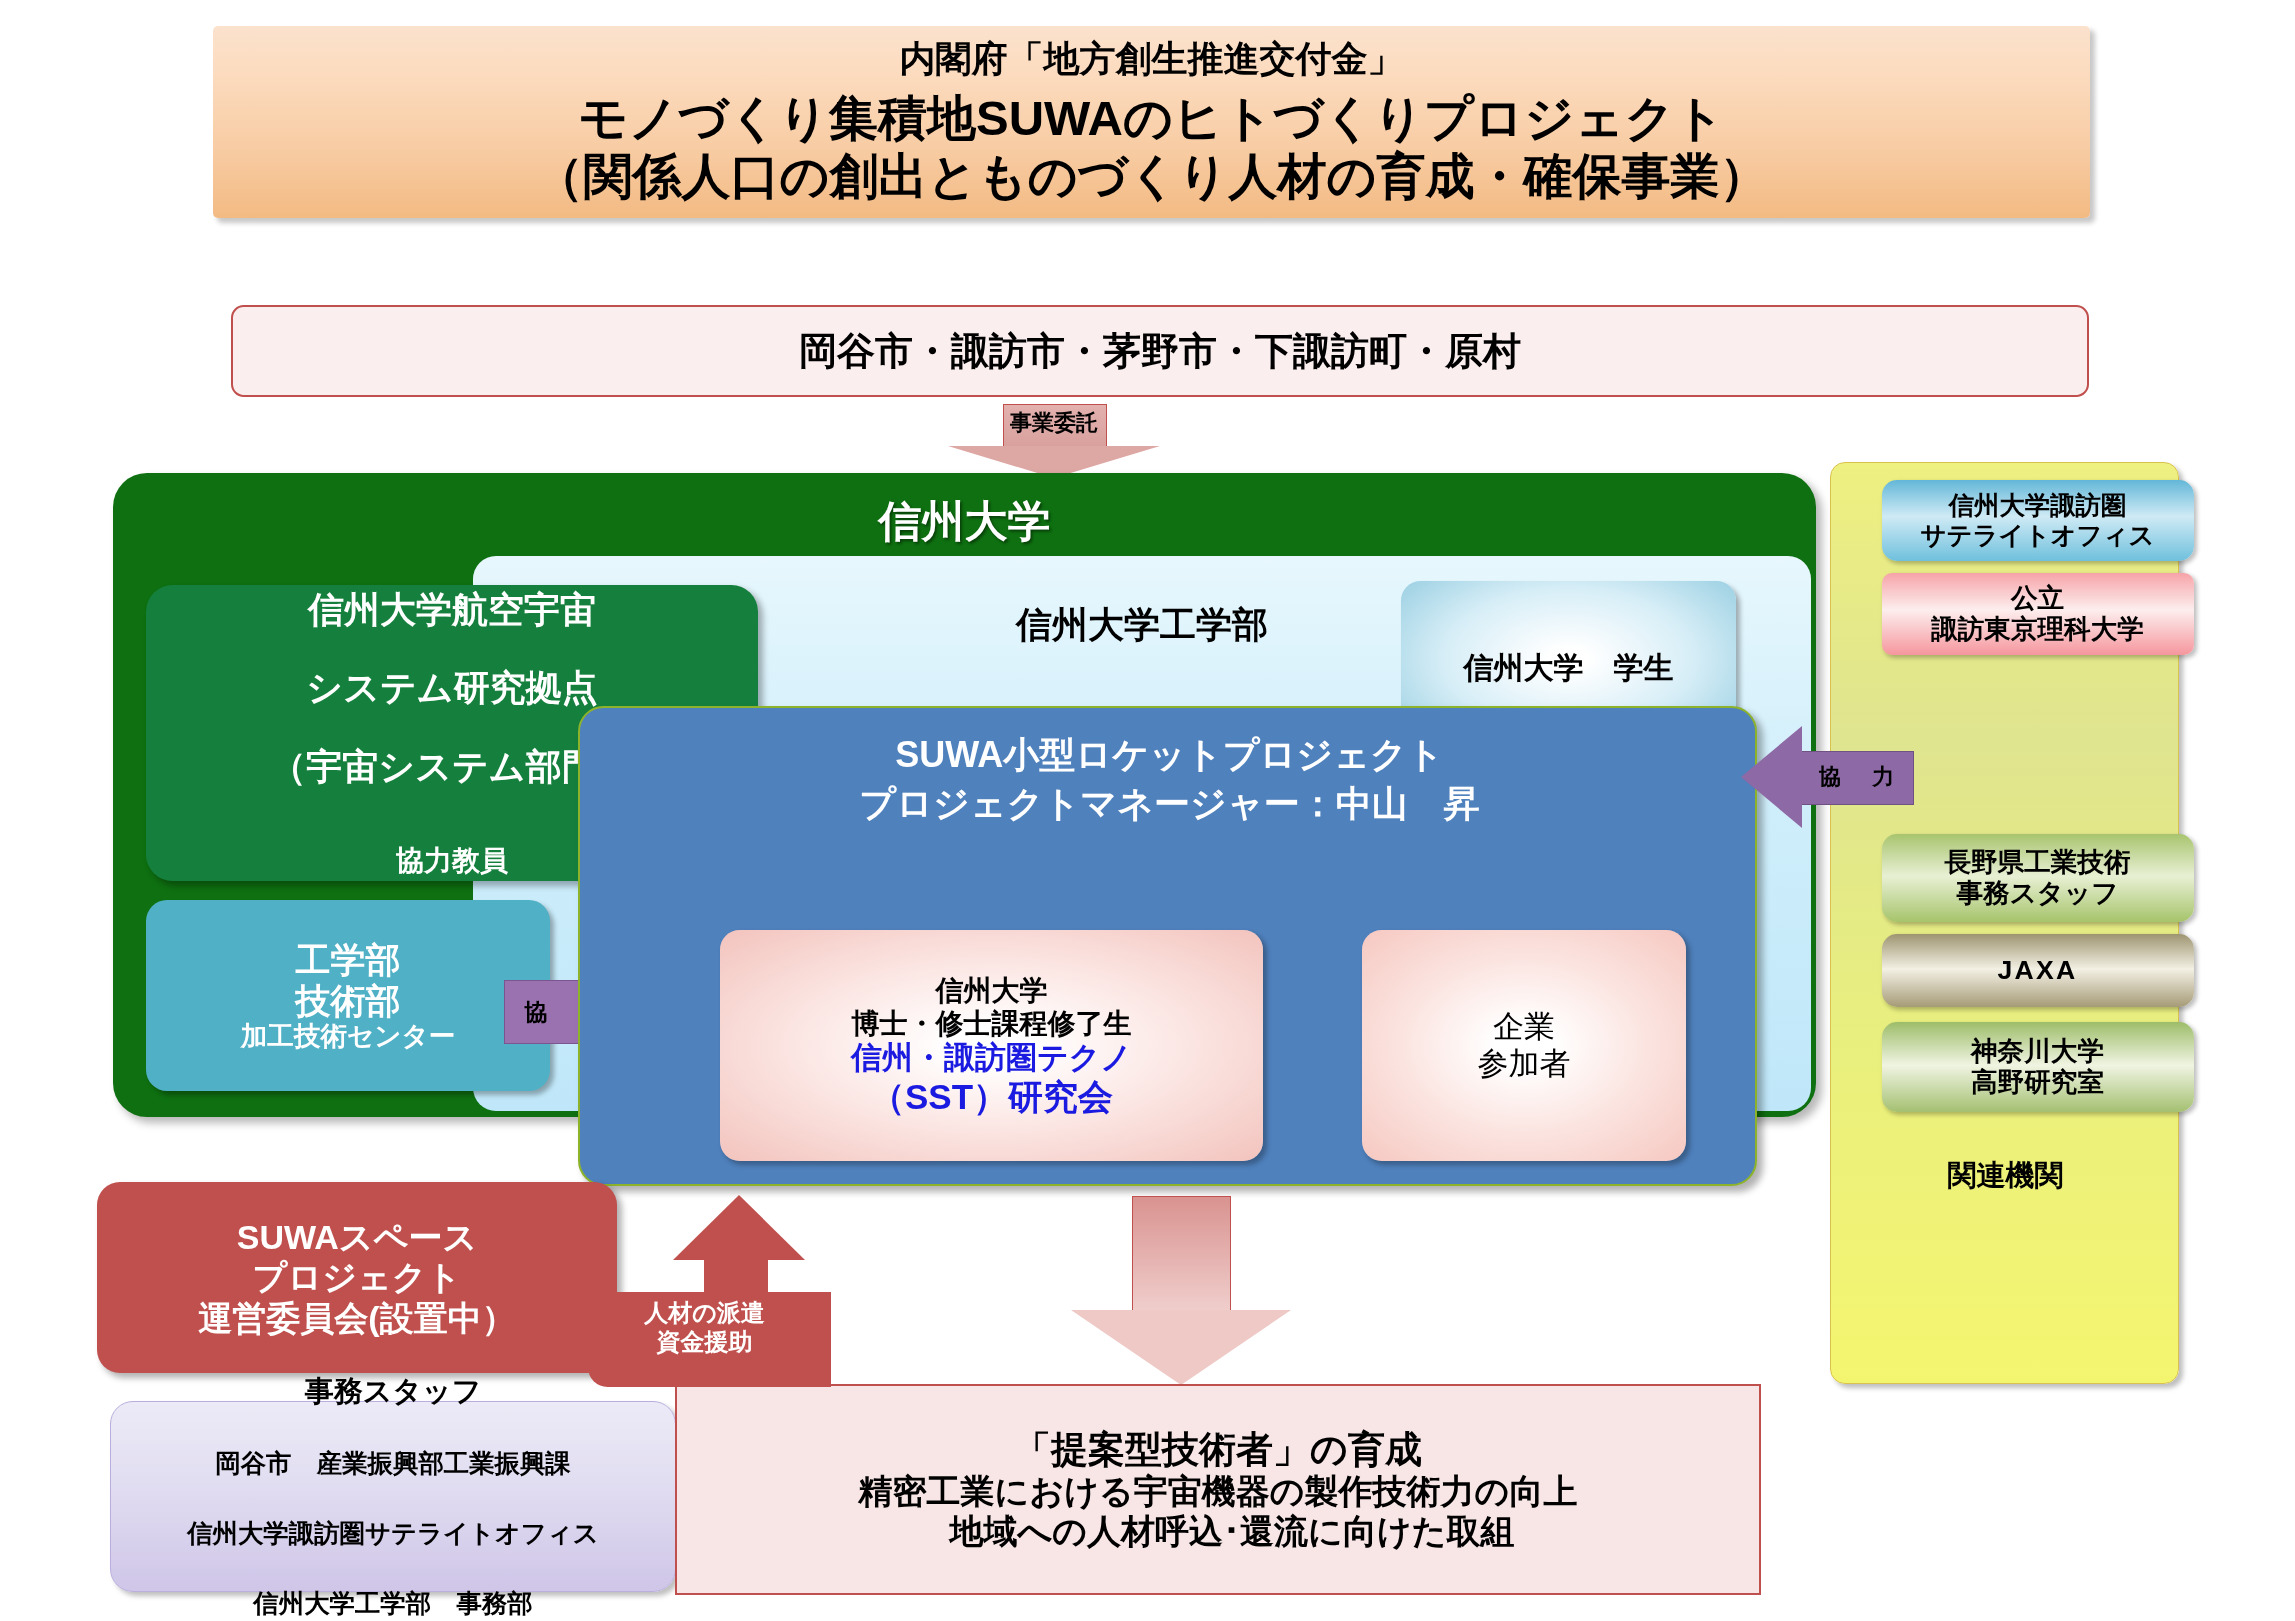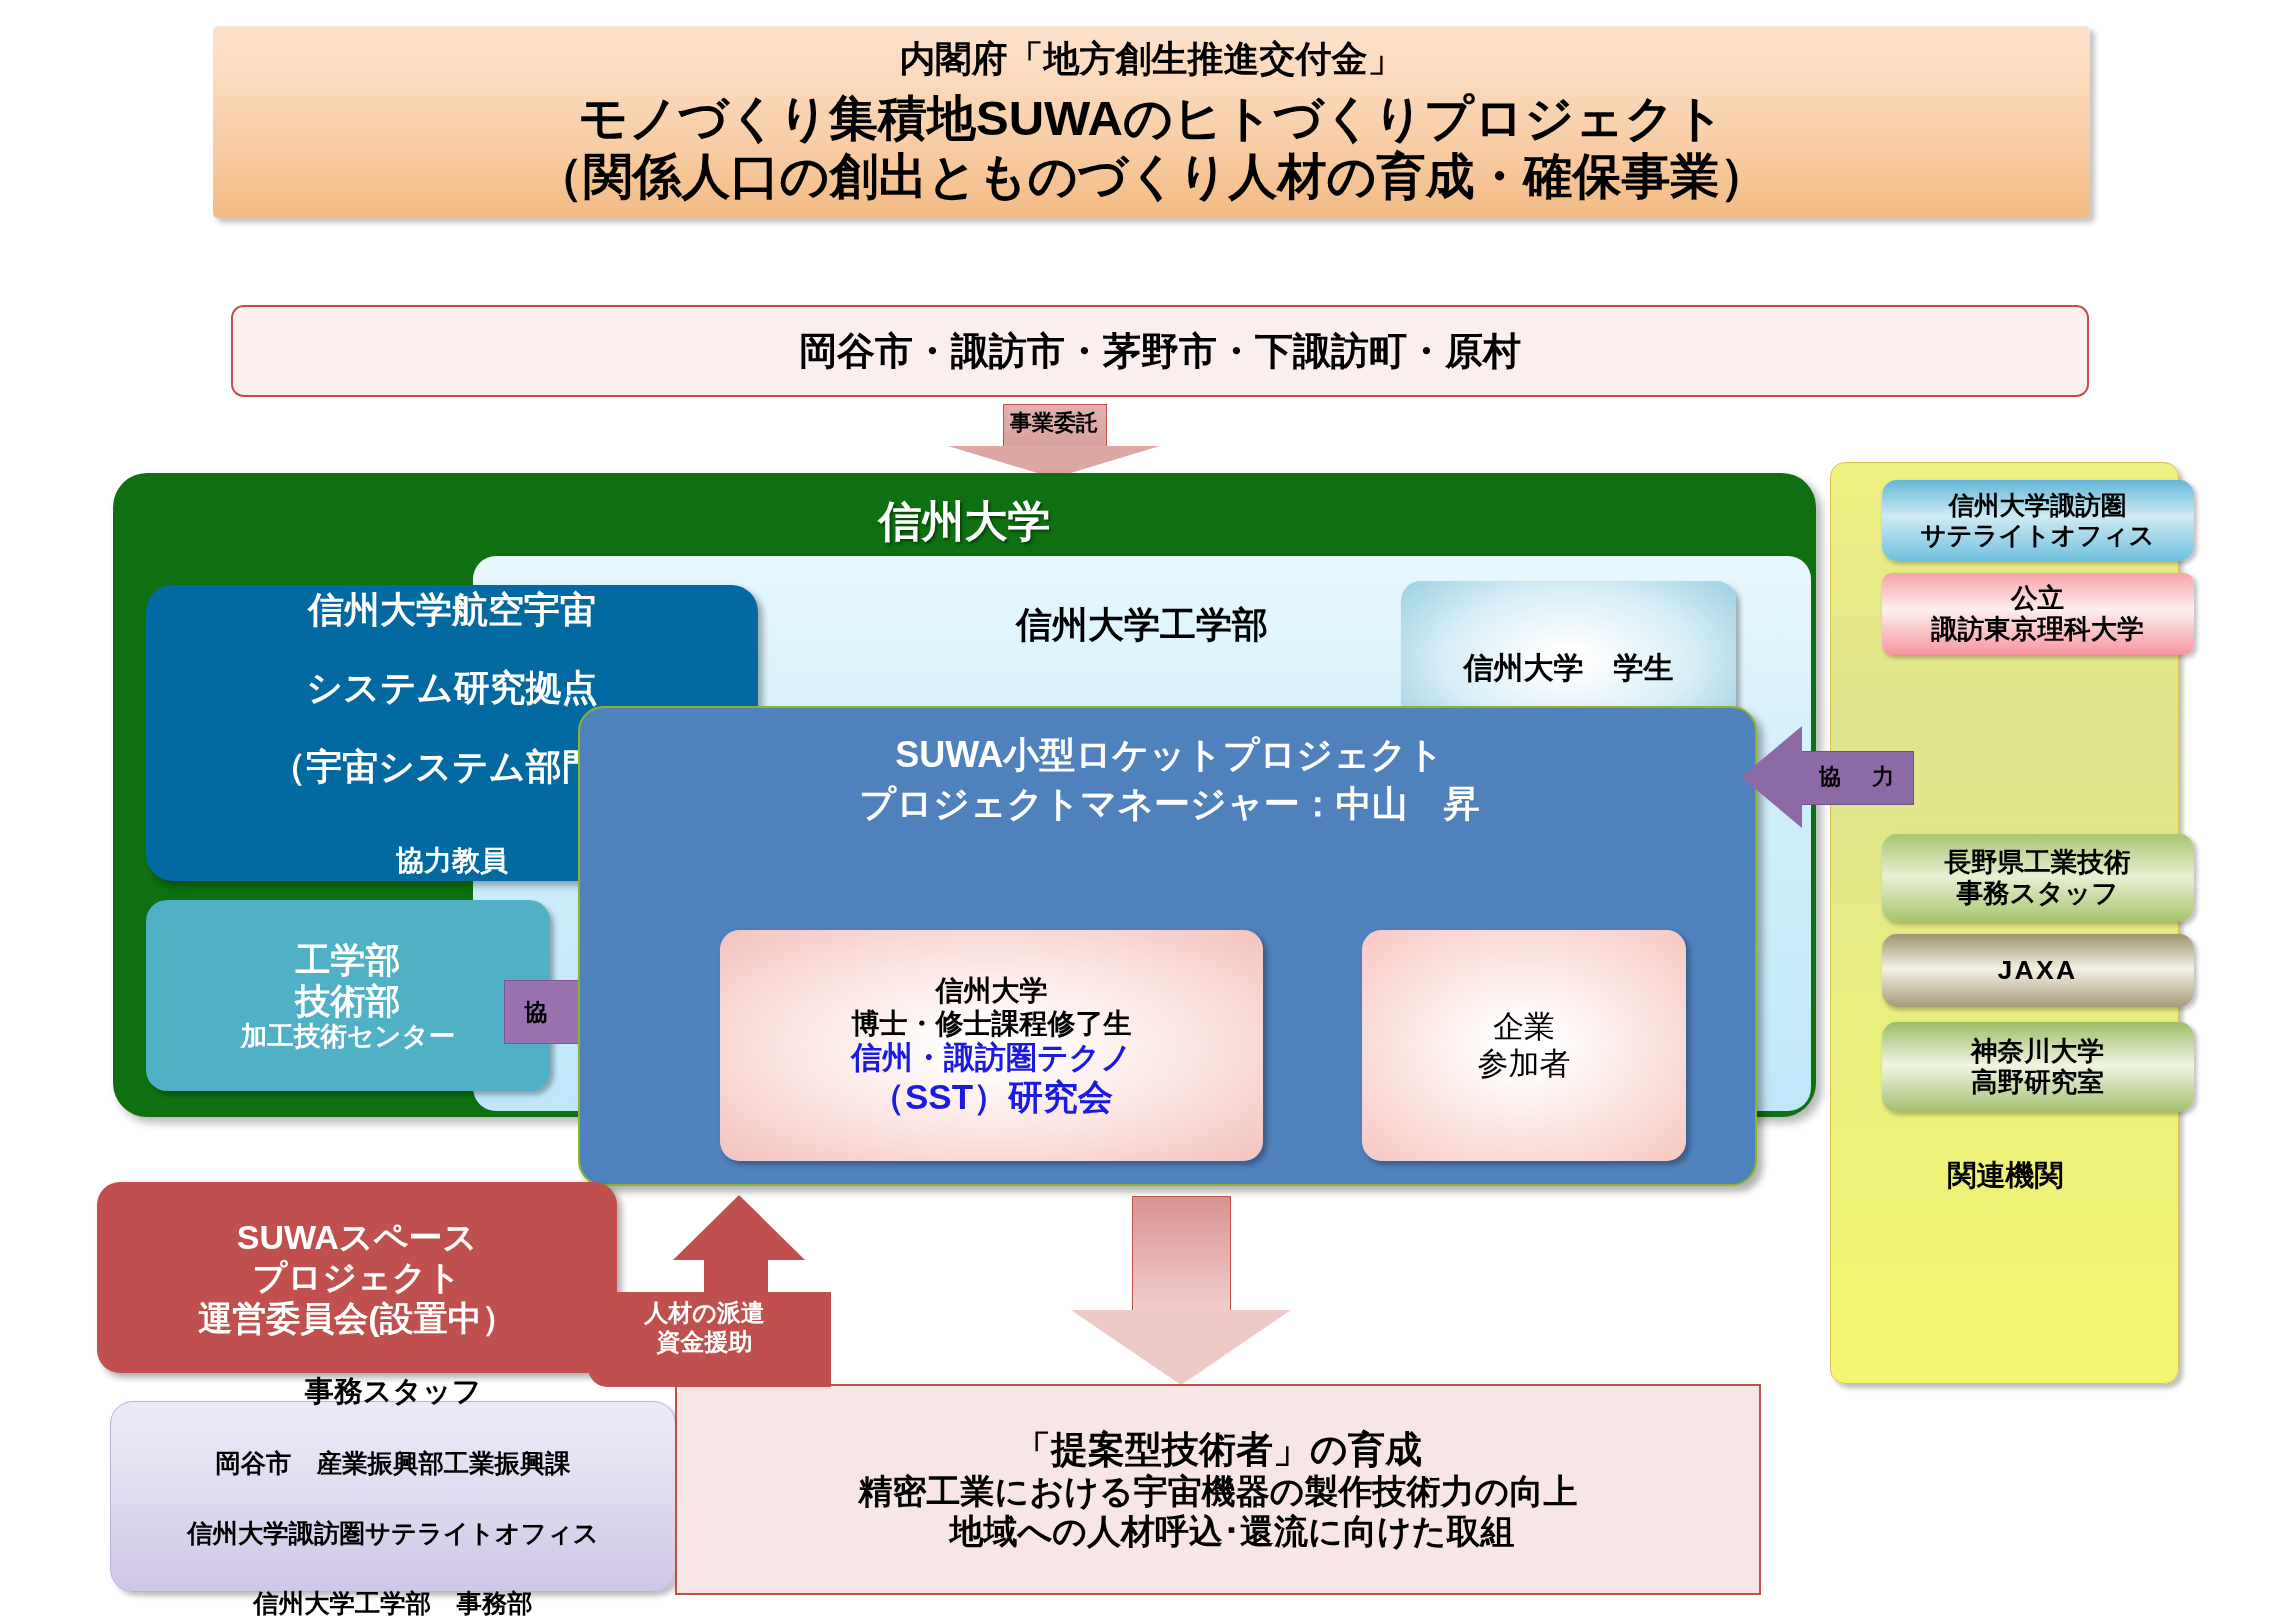--- a/index.html
+++ b/index.html
@@ -49,21 +49,21 @@
   #faculty-eng{
     left:473px;top:556px;width:1338px;height:555px;border-radius:23px;
     background:linear-gradient(180deg,#e7f7fd 0%,#cfeefb 45%,#bfe7f9 100%);
   }
   #faculty-eng .title{position:absolute;left:0;top:45px;width:1338px;text-align:center;
     font-size:36px;color:#000;font-weight:700;}
 
   
   #aerospace-box{
     left:146px;top:585px;width:612px;height:296px;border-radius:26.6px;
-    background:#0369a1;box-shadow:4.6px 4.6px 6.4px rgba(0,0,0,.3);padding:10.4px 5.8px;gap:36px;
+    background:#15803d;box-shadow:4.6px 4.6px 6.4px rgba(0,0,0,.3);padding:10.4px 5.8px;gap:36px;
   }
   #aerospace-box .n1{font-size:36px;color:#fff;font-weight:700;}
   #aerospace-box .n2{font-size:28px;color:#fff;font-weight:700;margin-top:19.6px;}
 
   
   #tech-dept-box{
     left:146px;top:900px;width:404px;height:191px;border-radius:21px;
     background:#4fb0c6;box-shadow:4px 4px 5.8px rgba(0,0,0,.3);
   }
   #tech-dept-box .a{font-size:35px;color:#fff;font-weight:700;}

